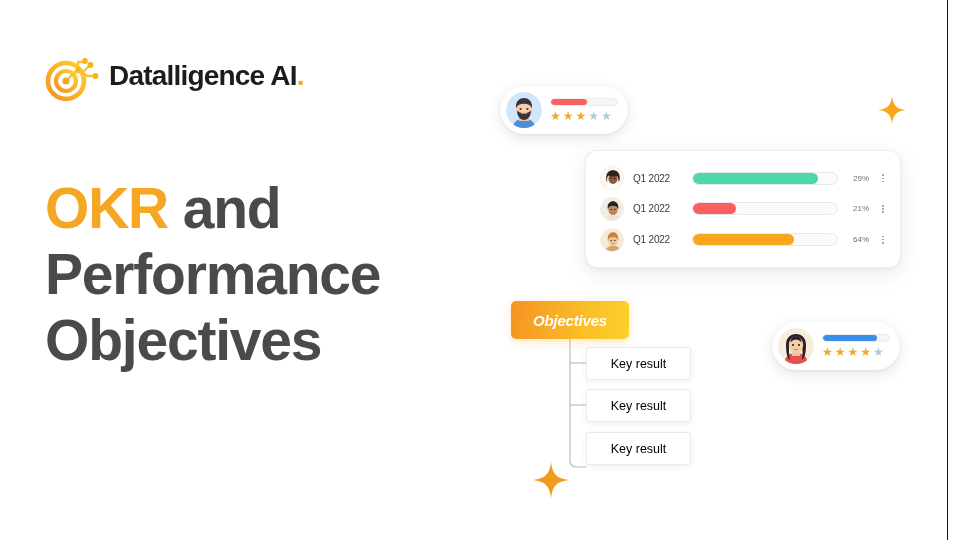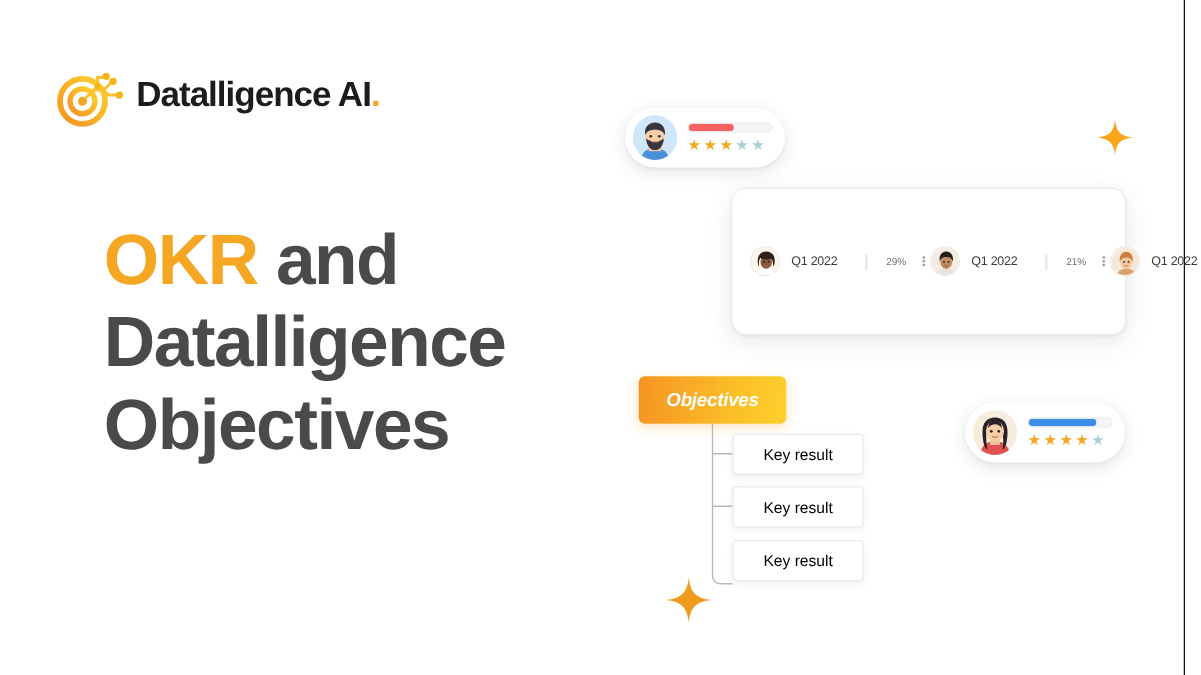--- a/index.html
+++ b/index.html
@@ -23,21 +23,21 @@
   .logo-text {
     font-size: 28px; font-weight: bold; color: #1c1c1c;
     letter-spacing: -0.8px; white-space: nowrap; line-height: 1;
   }
   .logo-dot { color: #F5A623; }
 
   
   .headline {
     position: absolute; left: 45px; top: 175px;
     font-size: 57px; font-weight: bold; line-height: 1.16;
-    color: #4a4a4a; letter-spacing: -1.2px; margin-left: 38px;
+    color: #4a4a4a; letter-spacing: -1.2px;
   }
   .headline .okr { color: #F5A623; }
 
   
   .pill-card {
     position: absolute;
     background: #ffffff;
     border-radius: 999px;
     box-shadow: 0 4px 14px rgba(60,60,90,0.13), 0 1px 3px rgba(60,60,90,0.07);
     display: flex; align-items: center;
@@ -60,21 +60,21 @@
   .stars { display: flex; gap: 2px; font-size: 12px; line-height: 1; }
   .star-on { color: #F5A623; }
   .star-off { color: #a8cfd8; }
 
   
   #progress-card {
     position: absolute; left: 585px; top: 150px; width: 316px; height: 118px;
     background: #fff; border-radius: 12px; border: 1px solid #ededf1;
     box-shadow: 0 6px 20px rgba(60,60,90,0.10), 0 1px 3px rgba(60,60,90,0.06);
     padding: 12px 12px 12px 14px;
-    display: flex; flex-direction: row; justify-content: space-around;
+    display: flex; flex-direction: column; justify-content: space-around;
   }
   .prow { display: flex; align-items: center; gap: 9px; }
   .prow .avatar-circle { width: 24px; height: 24px; flex: 0 0 24px; border: 1px solid #f0e9e2; }
   .prow-label { font-size: 10px; color: #3c3c3c; width: 50px; white-space: nowrap; letter-spacing: -0.2px; }
   .track {
     flex: 1 1 auto; height: 13px; border-radius: 999px;
     background: #fbfbfc; border: 1px solid #e6e8ec; overflow: hidden;
   }
   .track > i { display: block; height: 100%; border-radius: 999px; }
   .pct { font-size: 8px; color: #6f6f6f; width: 22px; text-align: right; letter-spacing: 0; }
@@ -134,21 +134,21 @@
       <circle cx="40" cy="11" r="2.9" fill="#F9B317"></circle>
       <circle cx="45.5" cy="15" r="2.9" fill="#F9B317"></circle>
       <circle cx="50.5" cy="26" r="2.9" fill="#F9B317"></circle>
       <circle cx="33" cy="19" r="2.3" fill="#F9B317"></circle>
     </svg>
     <div class="logo-text"><span>Datalligence AI</span><span class="logo-dot">.</span></div>
   </div>
 
   <h1 class="headline">
     <span class="okr">OKR</span><span> and</span><br>
-    <span>Datalligence</span><br>
+    <span>Performance</span><br>
     <span>Objectives</span>
   </h1>
 
   <div class="pill-card" id="review-card-male">
     <div class="avatar-circle">
       <svg viewBox="0 0 36 36" width="36" height="36">
         <circle cx="18" cy="18" r="18" fill="#cfe6fb"></circle>
         <path d="M7 36c0-6.2 4.9-9.6 11-9.6S29 29.8 29 36z" fill="#4a90d9"></path>
         <path d="M13 24h10v5H13z" fill="#f2c39b"></path>
         <ellipse cx="18" cy="16.5" rx="8" ry="9" fill="#f7cfa6"></ellipse>

